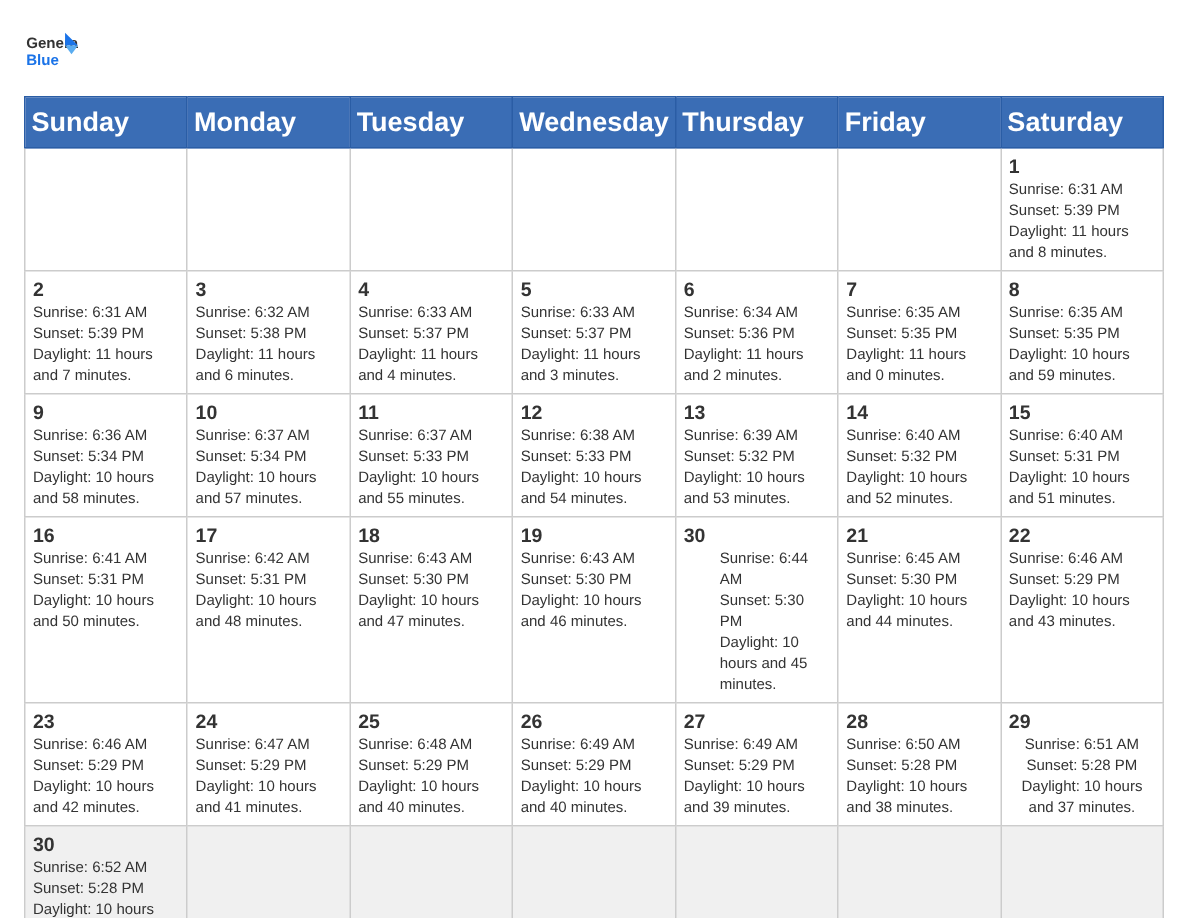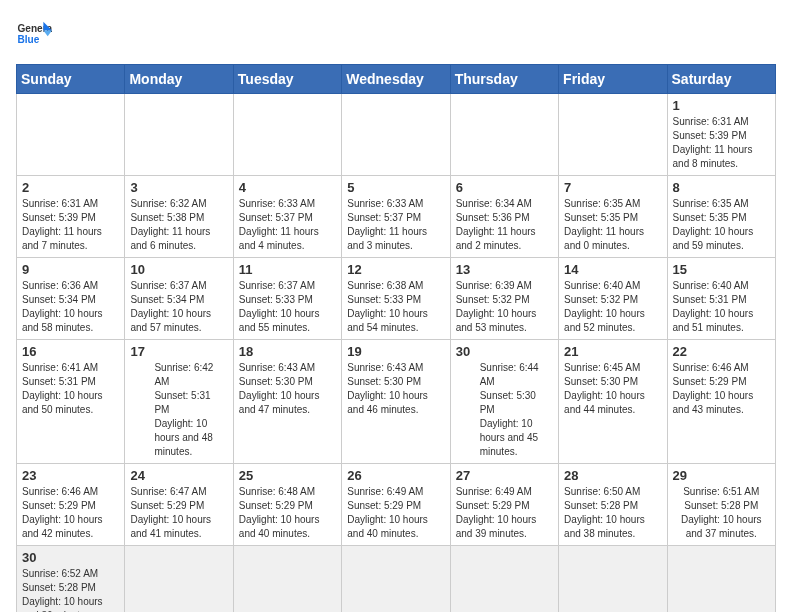--- a/index.html
+++ b/index.html
@@ -38,21 +38,21 @@
       color: #444;
     }
     .calendar-table {
       width: 100%;
       border-collapse: collapse;
       border: 1px solid #ccc;
     }
     .calendar-table th {
       background-color: #3a6db5;
       color: #fff;
-      font-size: 14px;
+      font-size: 18px;
       font-weight: bold;
       padding: 6px 4px;
       text-align: left;
       border: 1px solid #2a5da5;
     }
     .calendar-table td {
       border: 1px solid #ccc;
       vertical-align: top;
       padding: 4px 5px;
       width: calc(100% / 7);
@@ -209,21 +209,21 @@
       </tr>
       <tr>
         <td>
           <span class="day-number">16</span>
           <div class="day-info" style="white-space: pre-line;">Sunrise: 6:41 AM
 Sunset: 5:31 PM
 Daylight: 10 hours and 50 minutes.</div>
         </td>
         <td>
           <span class="day-number">17</span>
-          <div class="day-info" style="white-space: pre-line; margin-left: 24px;">Sunrise: 6:42 AM
+          <div class="day-info" style="white-space: pre-line;">Sunrise: 6:42 AM
 Sunset: 5:31 PM
 Daylight: 10 hours and 48 minutes.</div>
         </td>
         <td>
           <span class="day-number">18</span>
           <div class="day-info" style="white-space: pre-line;">Sunrise: 6:43 AM
 Sunset: 5:30 PM
 Daylight: 10 hours and 47 minutes.</div>
         </td>
         <td>

